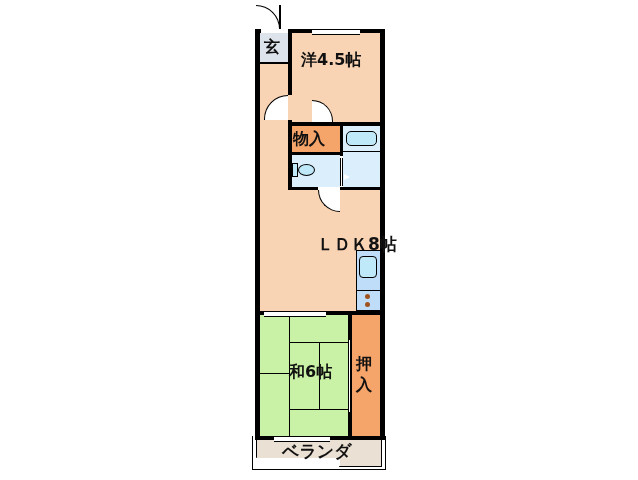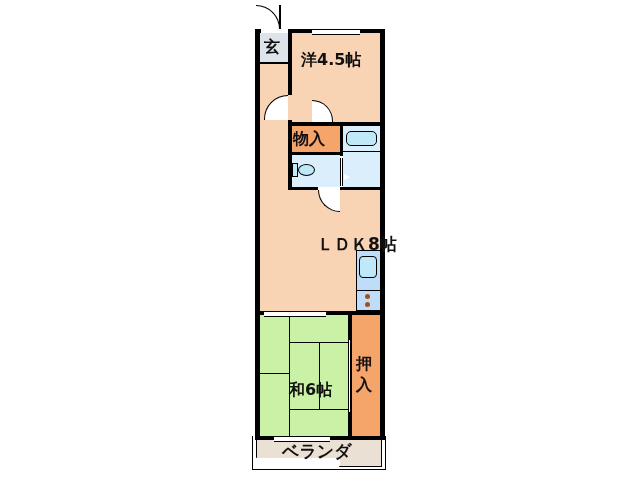--- a/index.html
+++ b/index.html
@@ -75,15 +75,15 @@
 <div class="abs" style="left:279px;top:5px;width:2px;height:24px;background:#000;"></div>
 <div class="abs" style="left:264px;top:95px;width:24px;height:25px;border-top:1px solid #000;border-left:1px solid #000;border-top-left-radius:24px;background:#fff;"></div>
 <div class="abs" style="left:312px;top:100px;width:21px;height:22px;border-top:1px solid #000;border-right:1px solid #000;border-top-right-radius:22px;background:#fff;"></div>
 <div class="abs" style="left:318px;top:190px;width:22px;height:22px;border-bottom:1px solid #000;border-left:1px solid #000;border-bottom-left-radius:22px;background:#fff;"></div>
 <div class="abs" style="left:344px;top:174px;width:0;height:0;border-top:3px solid transparent;border-bottom:3px solid transparent;border-left:6px solid #fff;"></div>
 
 <div class="label" style="left:264px;top:37px;font-size:16px;">玄</div>
 <div class="label" style="left:301px;top:50px;font-size:16px;">洋4.5帖</div>
 <div class="label" style="left:293px;top:129px;font-size:16px;text-align:right;">物入</div>
 <div class="label" style="left:273px;top:233px;font-size:17px;margin-left:44px;">ＬＤＫ8帖</div>
-<div class="label" style="left:289px;top:380px;font-size:16px;">和6帖</div>
+<div class="label" style="left:289px;top:362px;font-size:16px;">和6帖</div>
 <div class="label" style="left:356px;top:354px;font-size:16px;">押</div>
 <div class="label" style="left:356px;top:375px;font-size:16px;">入</div>
 
 </body></html>

